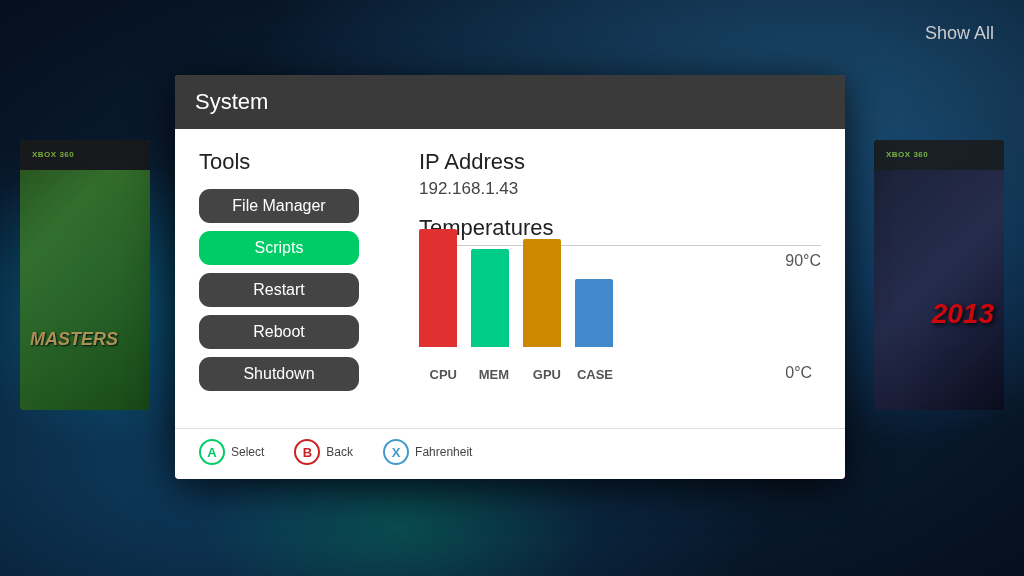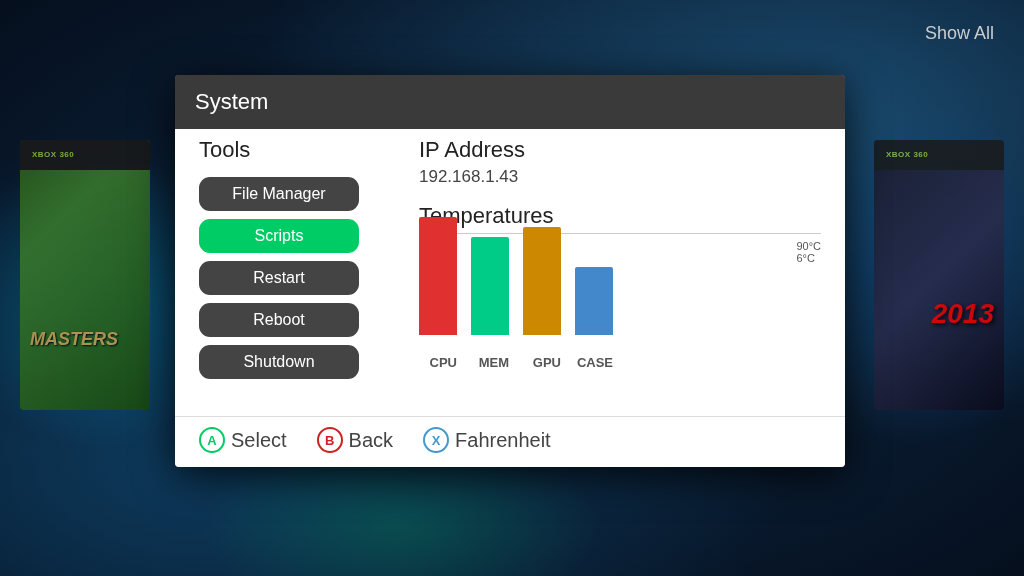--- a/index.html
+++ b/index.html
@@ -131,21 +131,21 @@
     }
 
     .dialog-title-bar h2 {
       color: #fff;
       font-size: 22px;
       font-weight: 400;
     }
 
     .dialog-body {
       display: flex;
-      padding: 8px 24px 16px 24px;
+      padding: 20px 24px 16px 24px;
       background: #fff;
       gap: 40px;
     }
 
     
     .tools-panel {
       flex: 0 0 180px;
     }
 
     .tools-label {
@@ -208,23 +208,23 @@
       height: 160px;
       margin-top: 6px;
     }
 
     .chart-scale {
       position: absolute;
       right: 0;
       top: 0;
       display: flex;
       flex-direction: column;
-      justify-content: flex-start;
+      justify-content: space-between;
       height: 130px;
-      font-size: 11px;
+      font-size: 16px;
       color: #555;
     }
 
     .bars-container {
       display: flex;
       align-items: flex-end;
       gap: 14px;
       height: 130px;
       padding-right: 30px;
     }
@@ -284,21 +284,21 @@
       border-color: #cc2222;
       color: #cc2222;
     }
 
     .btn-x {
       border-color: #4499cc;
       color: #4499cc;
     }
 
     .footer-btn-label {
-      font-size: 20px;
+      font-size: 12px;
       color: #444;
       margin-left: 6px;
     }
 
     .footer-group {
       display: flex;
       align-items: center;
     }
 
     
@@ -355,21 +355,21 @@
     <div class="info-panel">
 
       <div class="ip-label">IP Address</div>
       <div class="ip-value">192.168.1.43</div>
 
       <div class="temp-label">Temperatures</div>
 
       <div class="chart-area">
         <div class="chart-scale">
           <span>90°C</span>
-          <span>6°C</span>
+          <span>0°C</span>
         </div>
         <div class="bars-container">
           <div class="bar-wrap">
             <div class="bar bar-cpu"></div>
             <span class="bar-label">CPU</span>
           </div>
           <div class="bar-wrap">
             <div class="bar bar-mem"></div>
             <span class="bar-label">MEM</span>
           </div>

